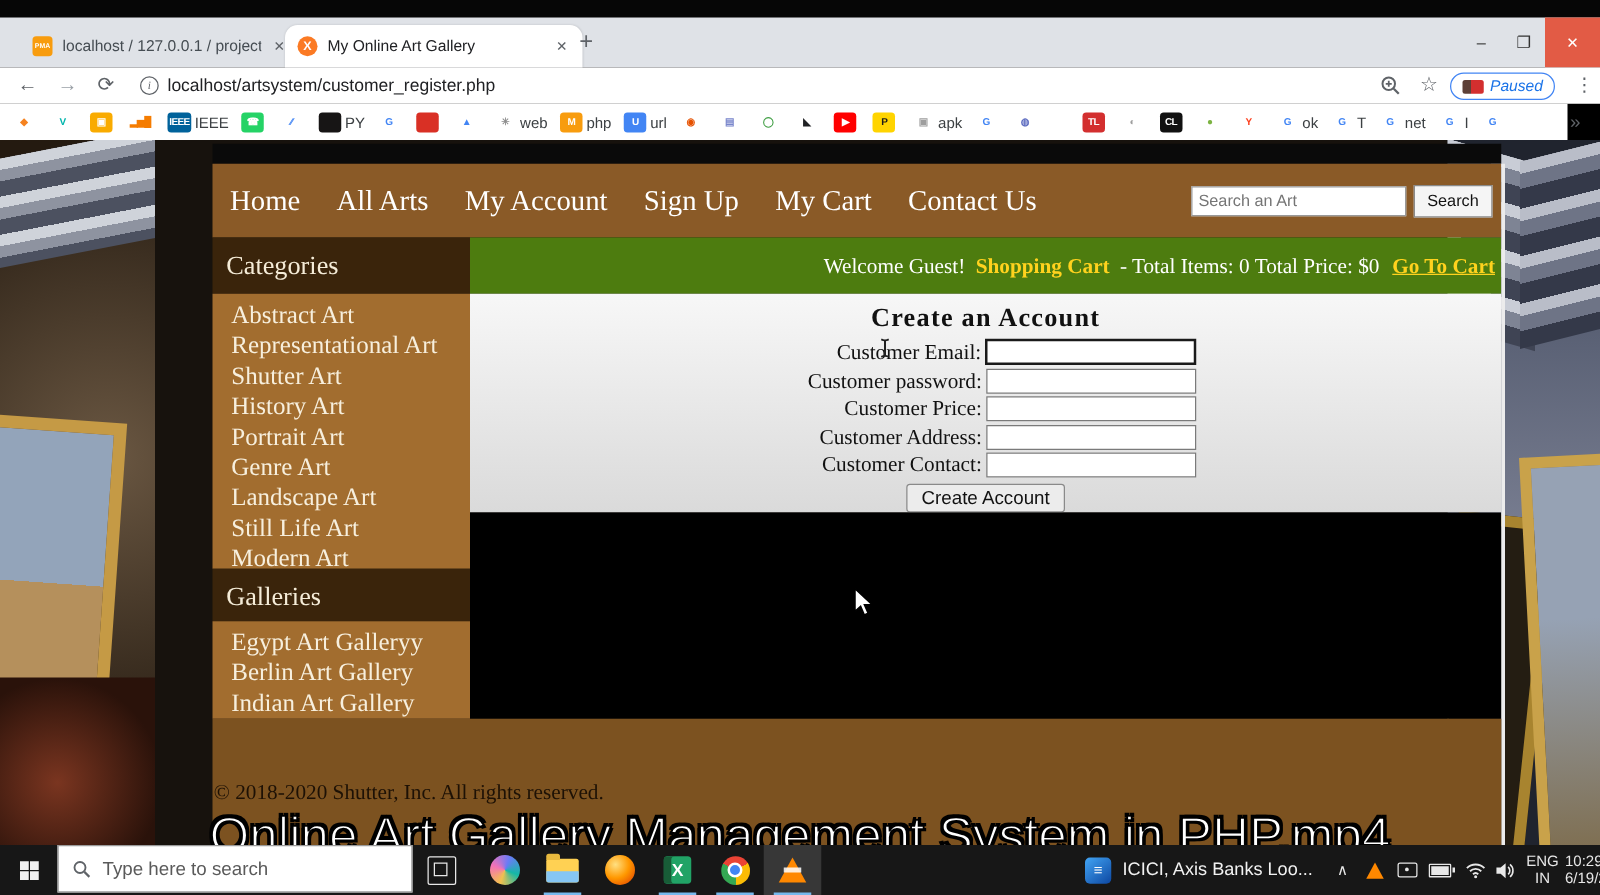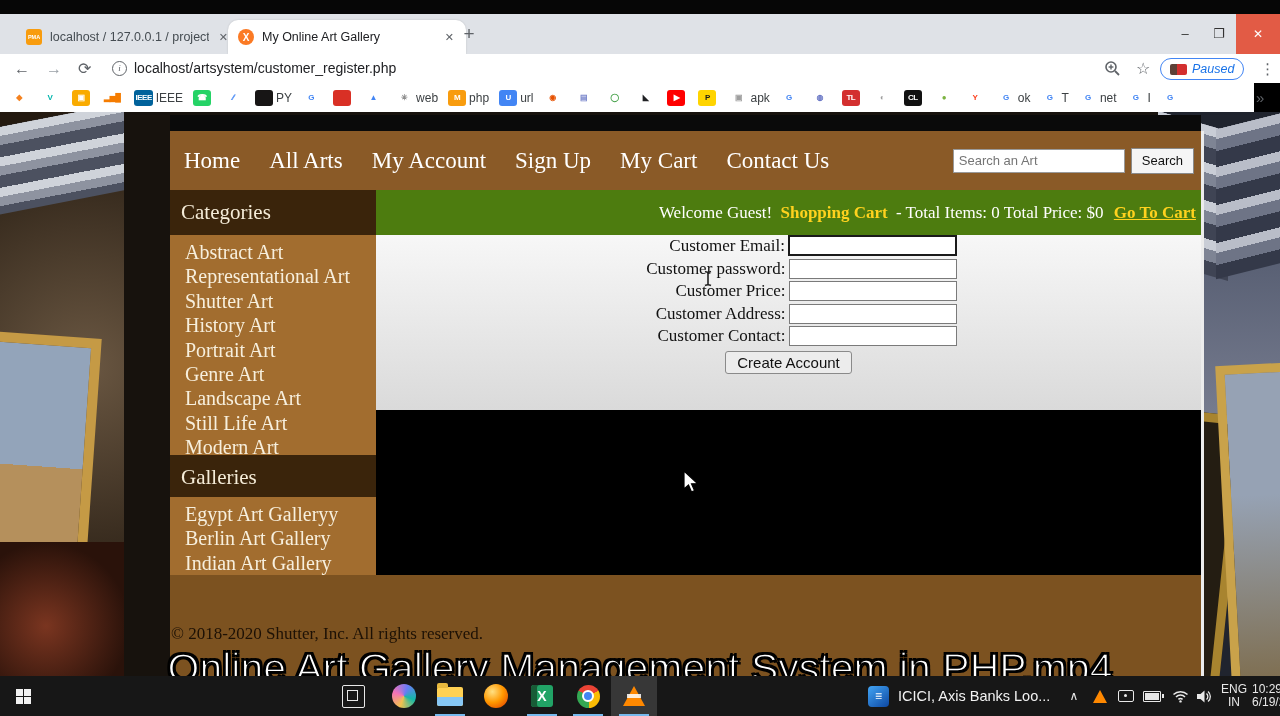--- a/index.html
+++ b/index.html
@@ -300,21 +300,21 @@
     </span>
       <span class="bm">
       <span class="bm-icon" style="background: transparent; color: rgb(66, 133, 244);">G</span>
       <span class="bm-label"></span>
     </span>
       <span class="bm">
       <span class="bm-icon" style="background: transparent; color: rgb(92, 107, 192);">◍</span>
       <span class="bm-label"></span>
     </span>
       <span class="bm">
-      <span class="bm-icon" style="background: rgb(211, 47, 47); color: rgb(255, 255, 255);">TL</span>
+      <span class="bm-icon" style="background: rgb(211, 47, 47); color: rgb(255, 255, 255); margin-left: 24px;">TL</span>
       <span class="bm-label"></span>
     </span>
       <span class="bm">
       <span class="bm-icon" style="background: transparent; color: rgb(158, 158, 158);">◐</span>
       <span class="bm-label"></span>
     </span>
       <span class="bm">
       <span class="bm-icon" style="background: rgb(17, 17, 17); color: rgb(255, 255, 255);">CL</span>
       <span class="bm-label"></span>
     </span>
@@ -405,20 +405,21 @@
         </div>
 
       <div class="welcome">
         <span>Welcome Guest!</span>
         <span class="yellow cart-b">Shopping Cart</span>
         <span>- Total Items: 0 Total Price: $0</span>
         <a class="yellow gtc">Go To Cart</a>
       </div>
 
       <div class="form-panel">
+        <div class="form-title">Create an Account</div>
         <div>
 
         <div class="form-row active">
             <label>Customer Email:</label>
             <input style="">
           </div>
             <div class="form-row">
             <label>Customer password:</label>
             <input style="">
           </div>
@@ -463,20 +464,27 @@
 
   <div class="taskbar">
     <div class="start">
       <span class="winlogo">
           <div></div>
           <div></div>
           <div></div>
           <div></div>
         </span>
     </div>
+    <div class="tsearch">
+      <svg width="15" height="15" viewBox="0 0 15 15">
+          <circle cx="6" cy="6" r="4.4" fill="none" stroke="#5f6368" stroke-width="1.5"></circle>
+          <line x1="9.5" y1="9.5" x2="13.5" y2="13.5" stroke="#5f6368" stroke-width="1.7"></line>
+        </svg>
+      <span class="tsearch-text">Type here to search</span>
+    </div>
     <div class="taskview"></div>
     <div class="apps">
       <div class="app">
           <span class="i-copilot"></span>
         </div>
       <div class="app lined">
           <span class="i-folder"></span>
         </div>
       <div class="app">
           <span class="i-firefox"></span>

